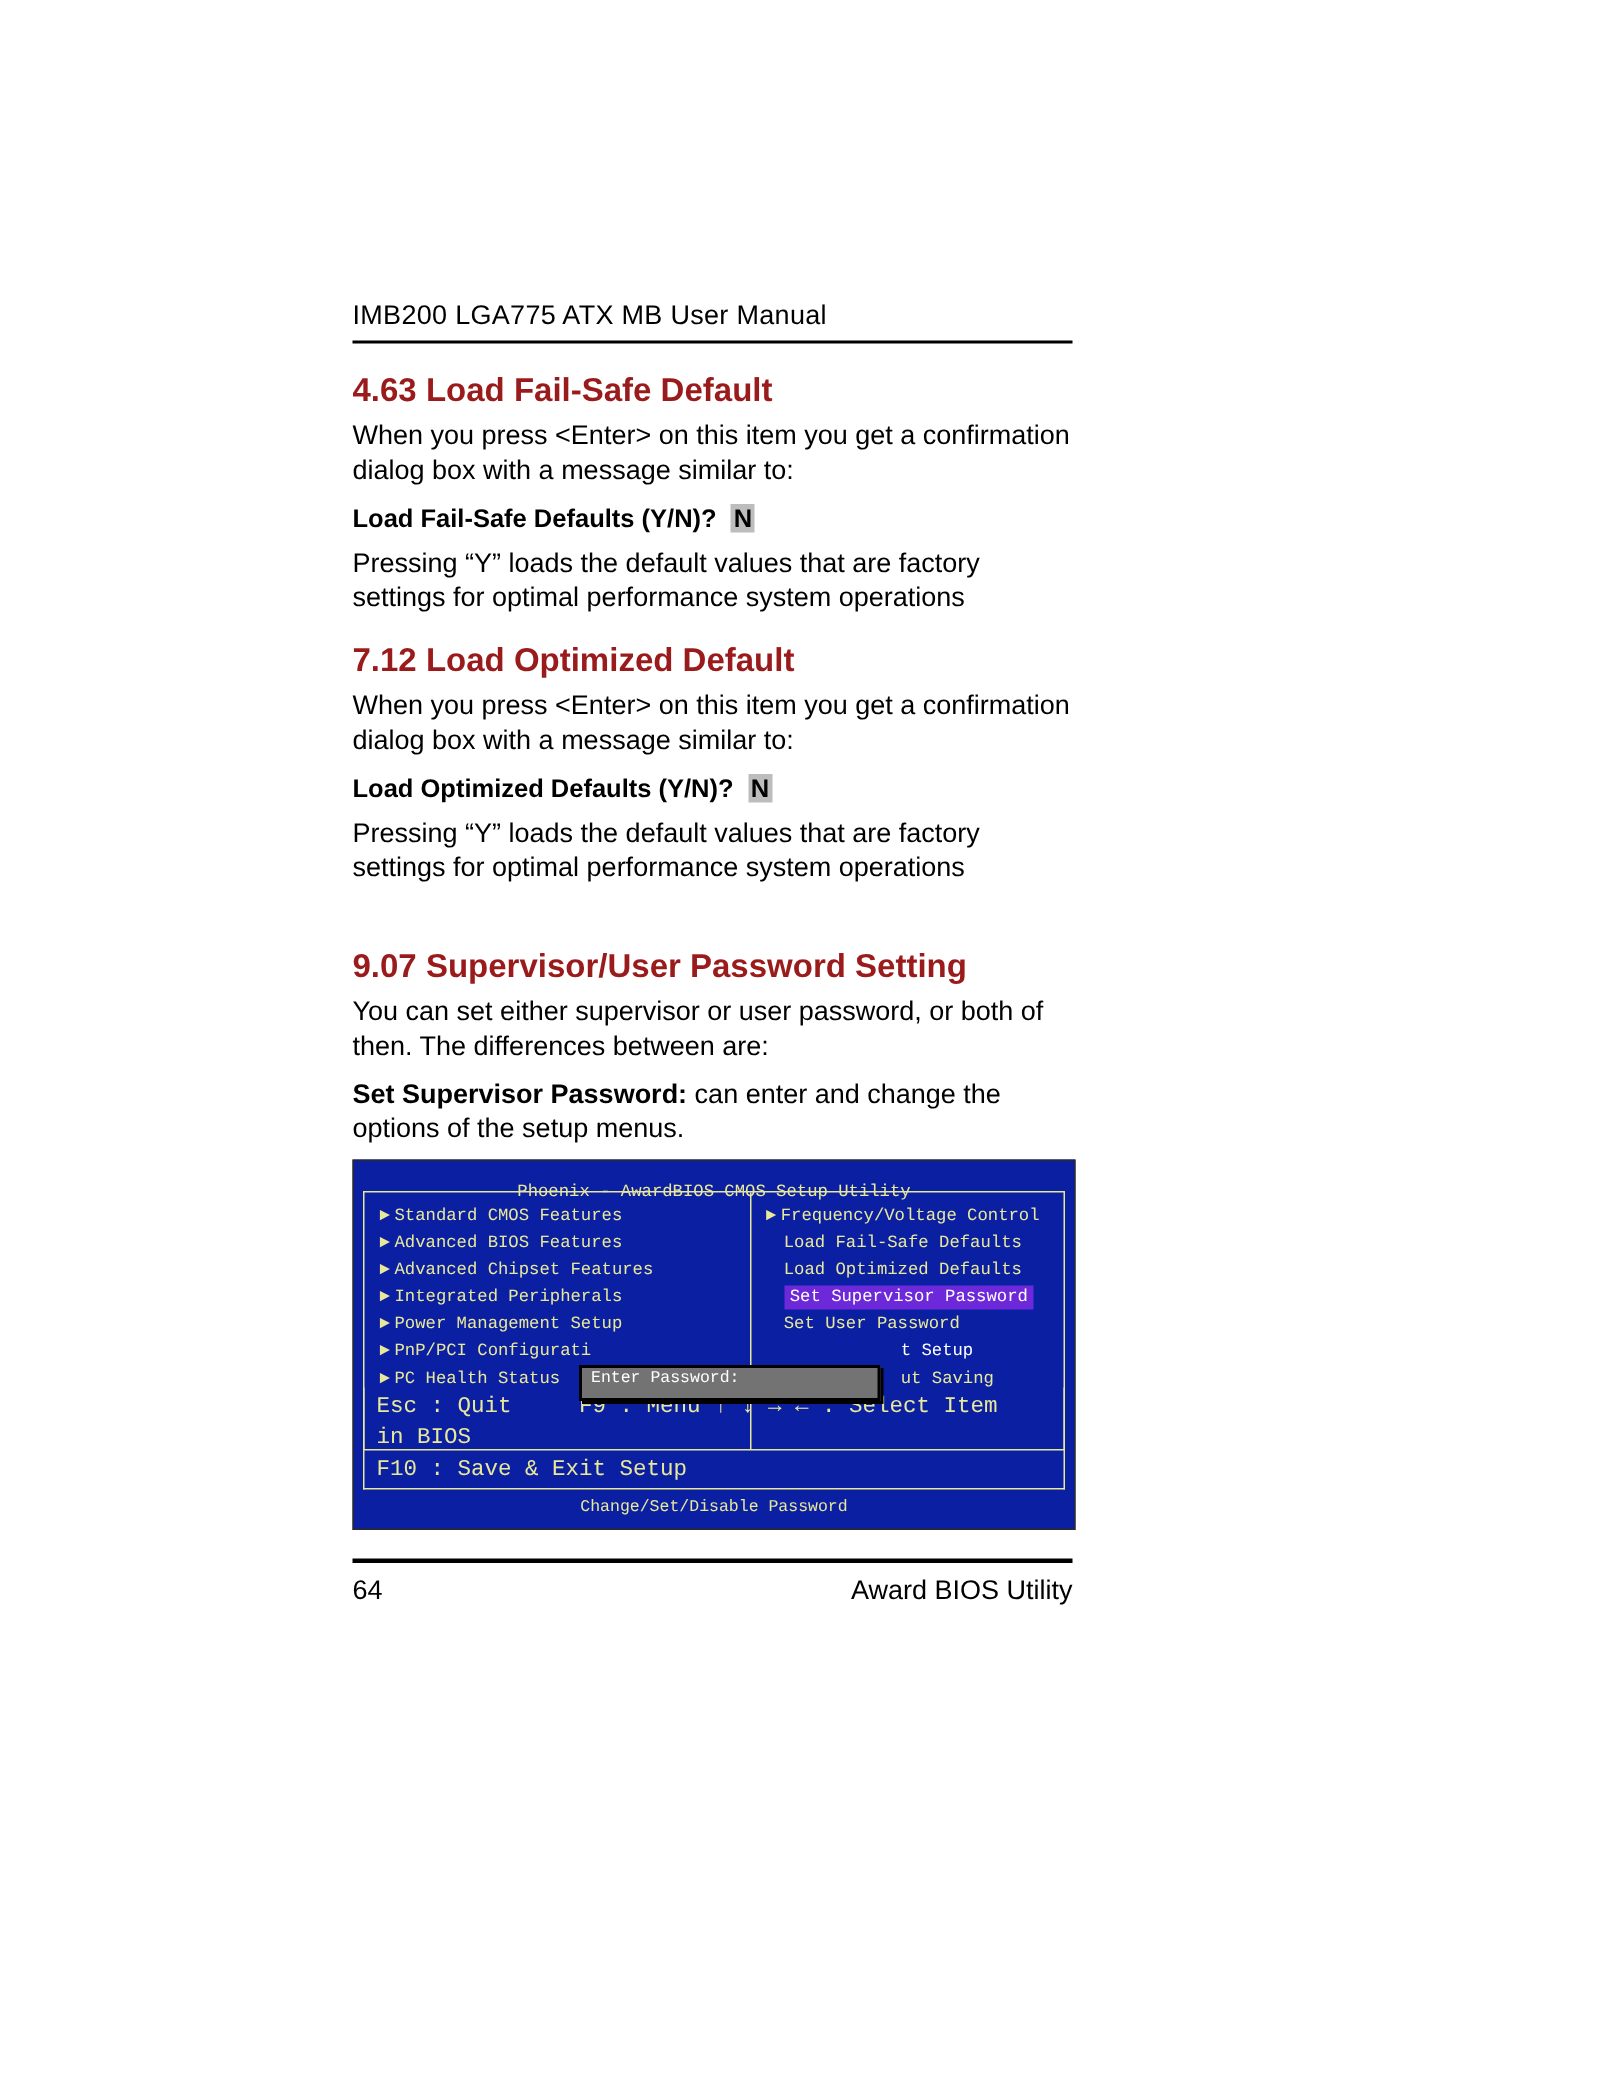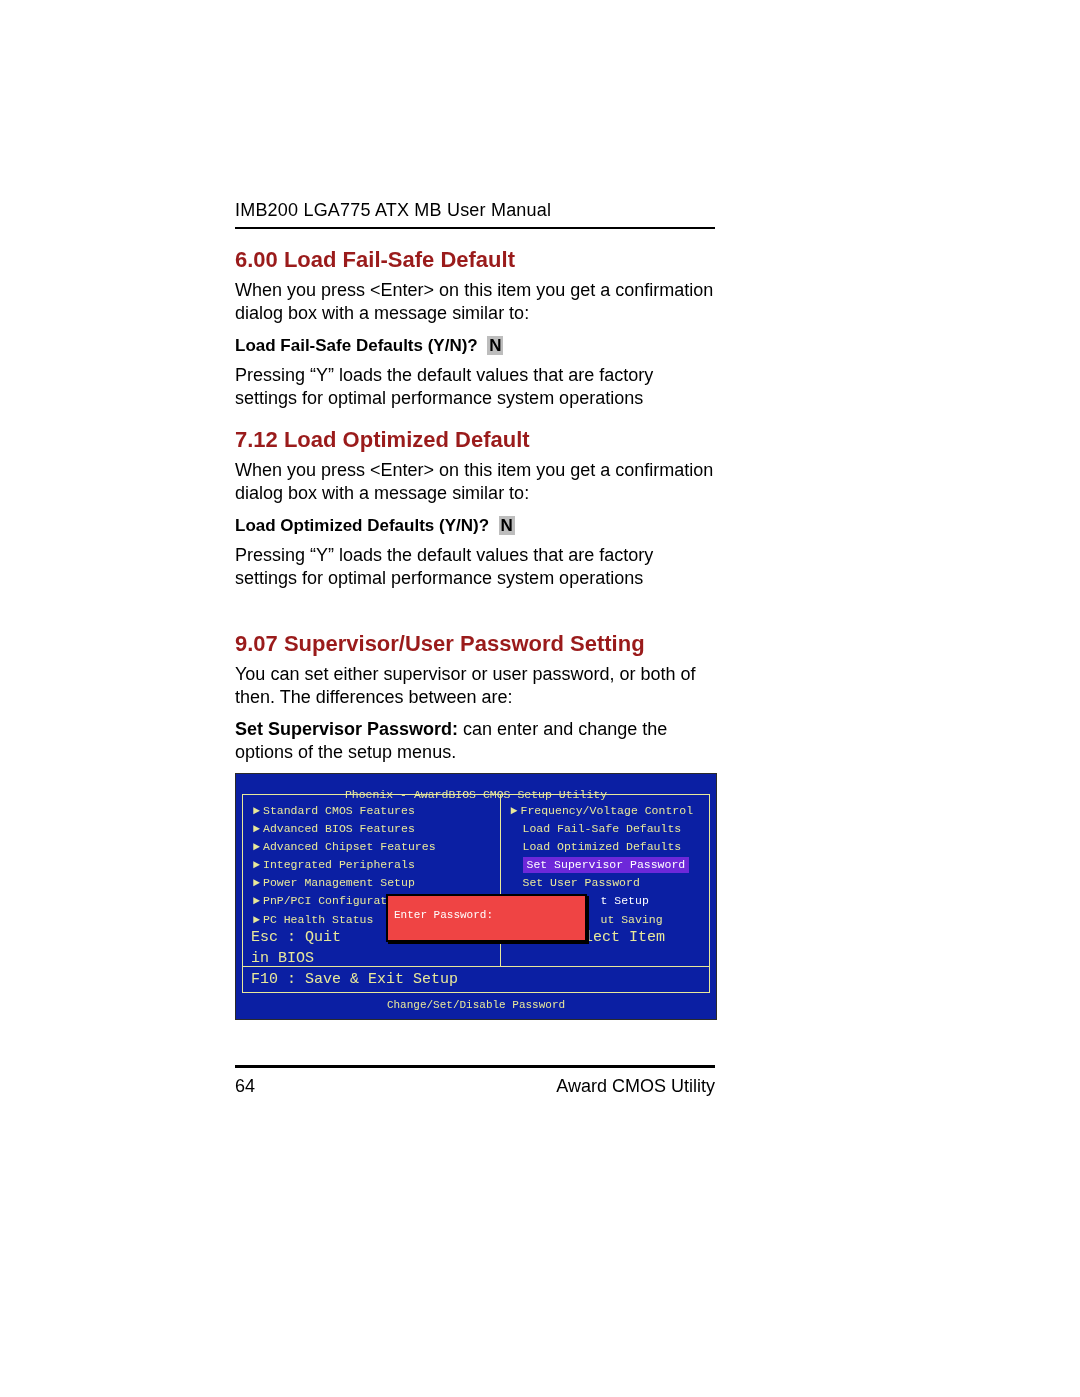--- a/index.html
+++ b/index.html
@@ -49,21 +49,21 @@
   }
   .hl{
     background:#bdbdbd;
     padding:0 2px;
     font-weight:bold;
   }
   .bold{font-weight:bold;}
   .footer{
     position:absolute;
     left:235px;
-    top:1053px;
+    top:1027px;
     width:480px;
     font-size:18px;
   }
   .footer .pnum{float:left;}
   .footer .ptitle{float:right;}
 
   
   .bios{
     width:480px;
     height:245px;
@@ -104,27 +104,27 @@
   }
   .bios .sel{
     background:#6d28d9;
     color:#fff;
     padding:0 4px;
     display:inline-block;
   }
   .bios .popup{
     position:absolute;
     left:150px;
-    top:120px;
+    top:136px;
     width:185px;
     height:20px;
-    background:#ef4444;
+    background:#737373;
     border:2px solid #000;
     color:#fff;
-    padding:12px 6px;
+    padding:0 6px;
     font-size:11px;
     z-index:5;
     box-shadow:2px 2px 0 #000;
   }
   .bios .keys{
     position:absolute;
     left:6px;right:6px;bottom:26px;
     border:1px solid #e8e89a;
     border-top:none;
     padding:2px 8px;
@@ -144,21 +144,21 @@
 </style>
 </head>
 <body>
 
 <div class="page">
   <div class="content">
 
     <div class="running-head">IMB200 LGA775 ATX MB User Manual</div>
     <hr class="rule">
 
-    <h2 class="section">6.00 Load Fail-Safe Default</h2>
+    <h2 class="section">4.63 Load Fail-Safe Default</h2>
     <p class="body">When you press &lt;Enter&gt; on this item you get a confirmation dialog box with a message similar to:</p>
     <p class="prompt">
       <span>Load Fail-Safe Defaults (Y/N)?</span>
       &nbsp;<span class="hl">N</span>
     </p>
     <p class="body">Pressing “Y” loads the default values that are factory settings for optimal performance system operations</p>
 
     <h2 class="section">7.12 Load Optimized Default</h2>
     <p class="body">When you press &lt;Enter&gt; on this item you get a confirmation dialog box with a message similar to:</p>
     <p class="prompt">
@@ -215,15 +215,15 @@
       </div>
 
       <div class="hint">Change/Set/Disable Password</div>
     </div>
 
   </div>
 
   <div class="footer">
     <hr class="rule-thick">
     <span class="pnum">64</span>
-    <span class="ptitle">Award CMOS Utility</span>
+    <span class="ptitle">Award BIOS Utility</span>
   </div>
 </div>
 
 </body></html>

